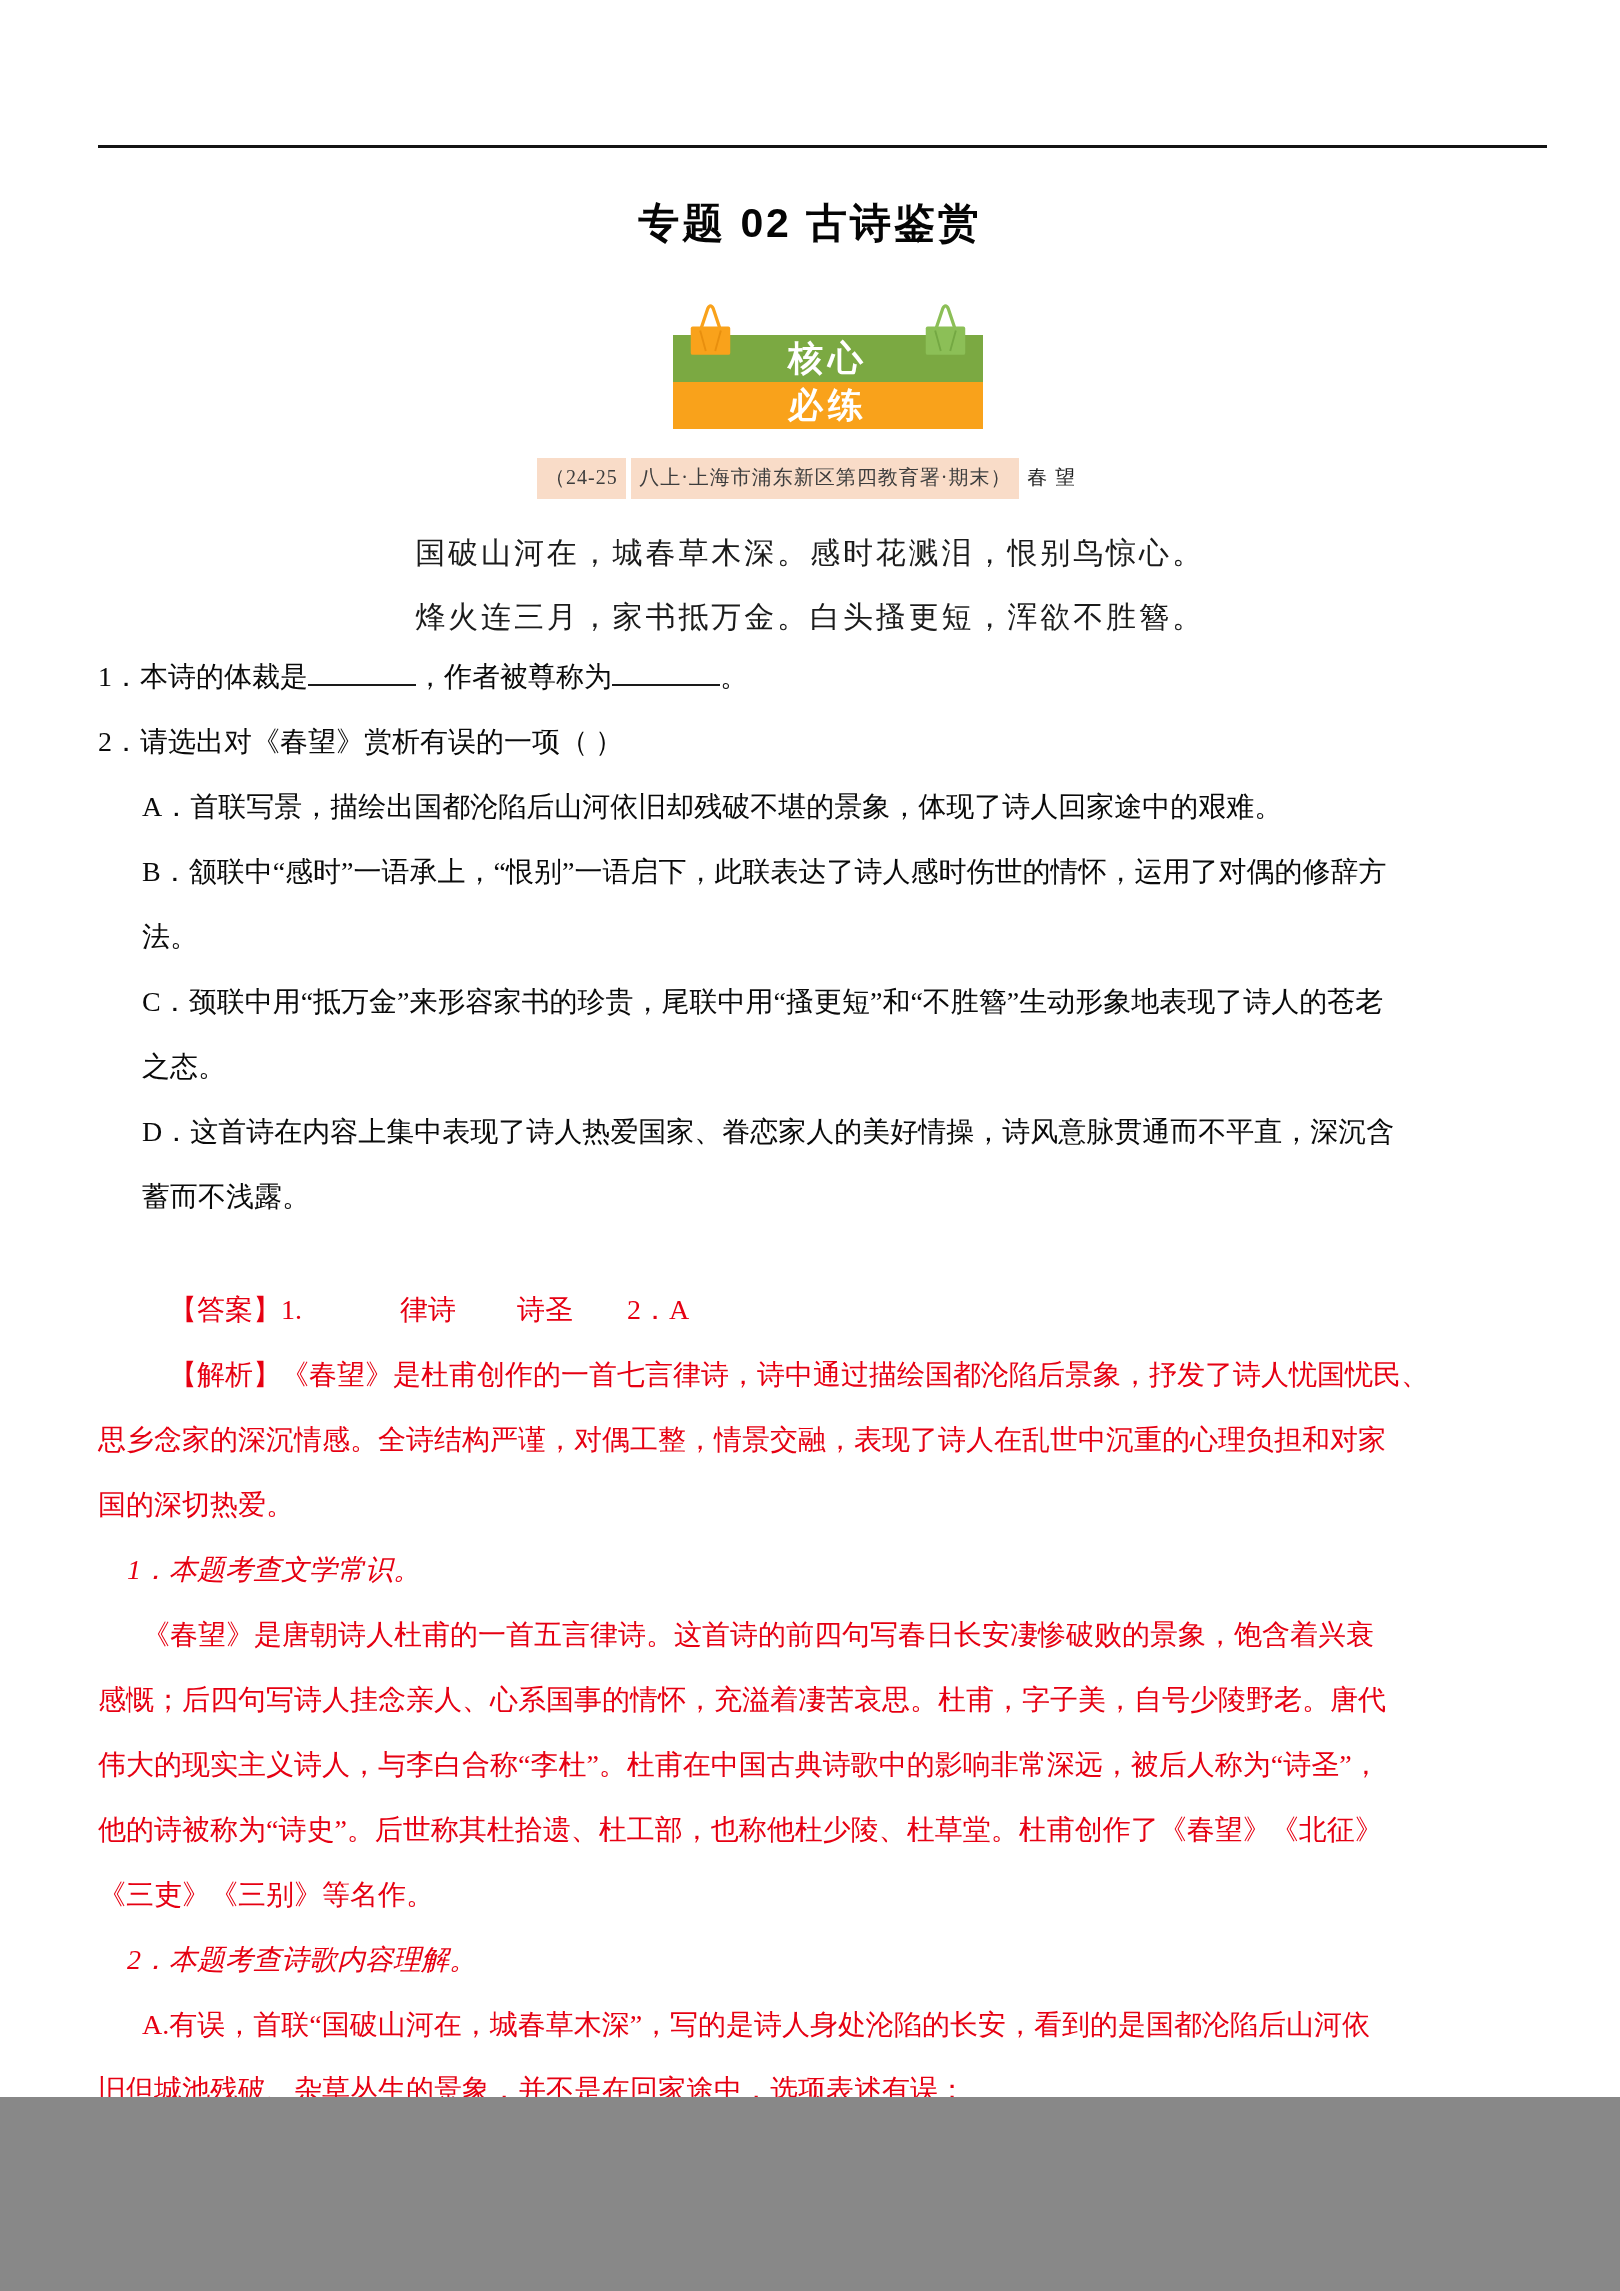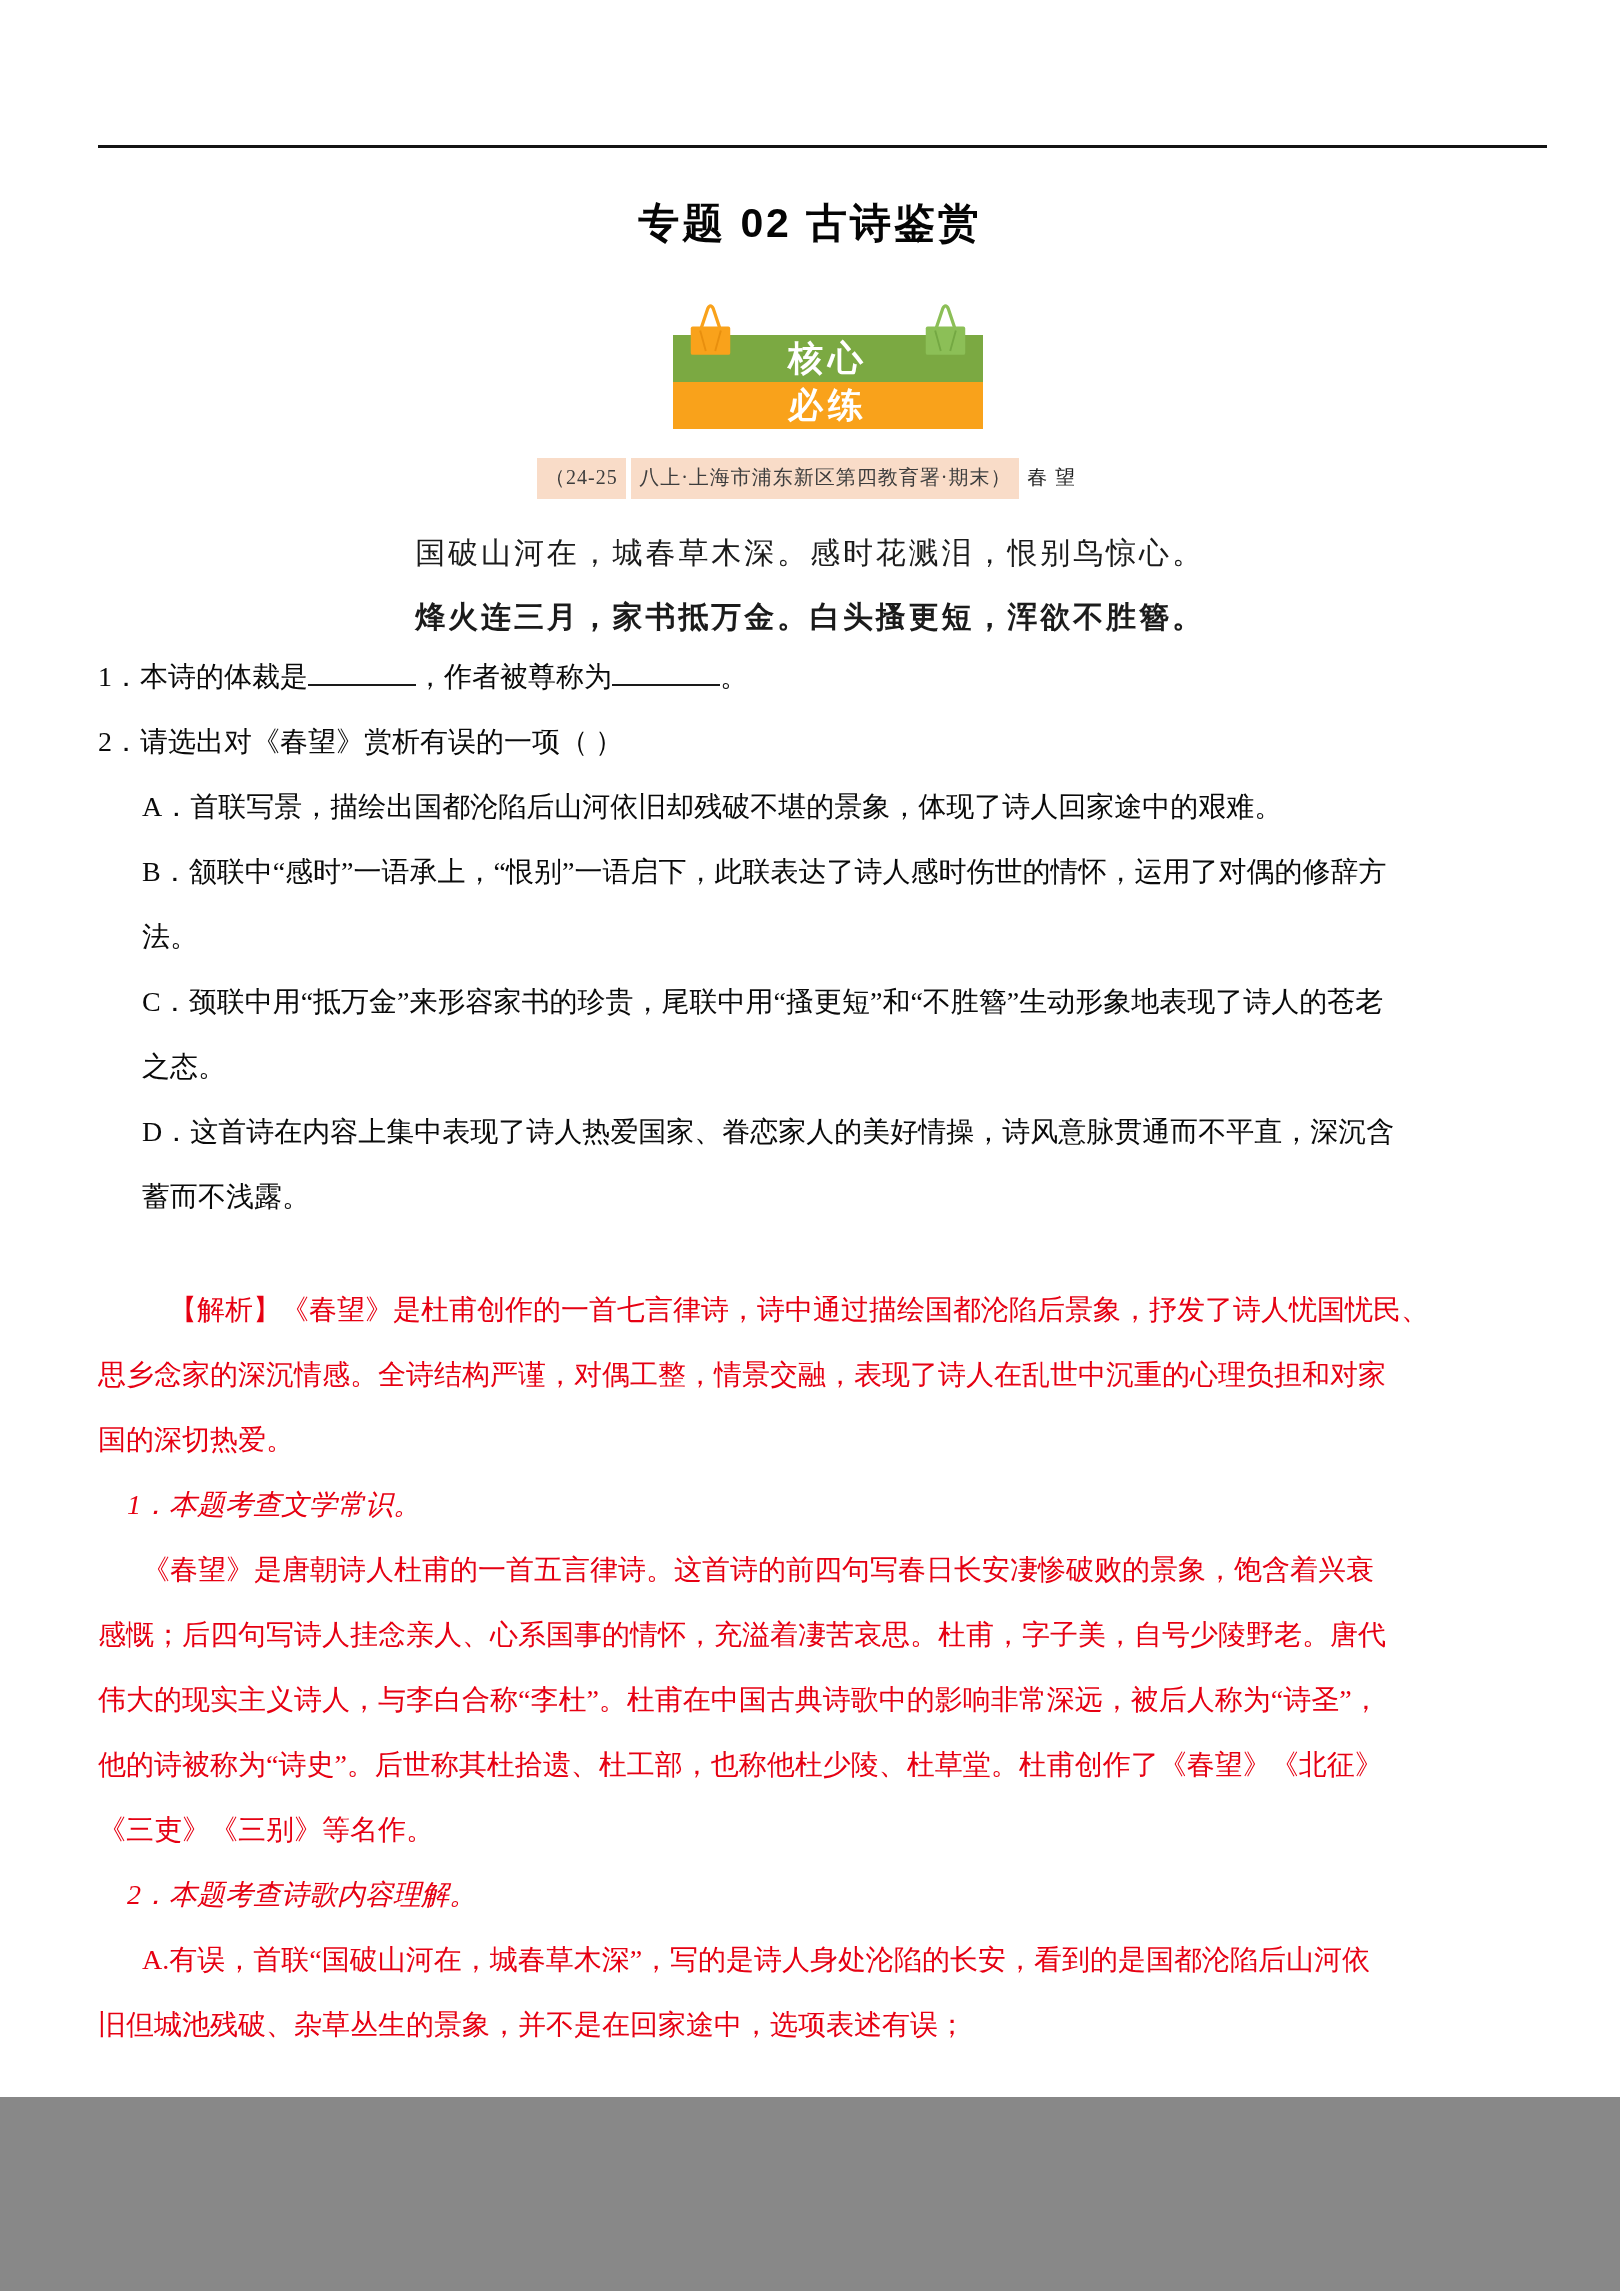--- a/index.html
+++ b/index.html
@@ -33,21 +33,21 @@
     font-size:20px;color:#3d3d3d;letter-spacing:1px;
   }
   .hl{background:#f9dcc8;padding:5.9px 7.8px 7.8px 7.8px;}
   .hl-gap{margin-left:5.9px;}
   .poem-title{color:#1f1f1f;margin-left:7.8px;letter-spacing:7.8px;}
   .poem{
     position:absolute;left:0;width:100%;text-align:center;
     font-size:30px;letter-spacing:2.9px;color:#1b1b1b;
   }
   .poem1{top:533px;}
-  .poem2{top:597px;font-weight:bold;}
+  .poem2{top:597px;}
   
   .body{
     position:absolute;left:98px;top:644px;width:1433px;
     font-size:28px;line-height:65px;color:#0a0a0a;
   }
   .opt{padding-left:44px;}
   .blank{display:inline-block;width:108px;height:0;border-bottom:2px solid #1a1a1a;}
   .gap{height:48px;}
   .red{color:#e60012;}
   .ansline{display:flex;align-items:baseline;}
@@ -104,20 +104,27 @@
     <div class="opt">A．首联写景，描绘出国都沦陷后山河依旧却残破不堪的景象，体现了诗人回家途中的艰难。</div>
     <div class="opt">B．颔联中“感时”一语承上，“恨别”一语启下，此联表达了诗人感时伤世的情怀，运用了对偶的修辞方</div>
     <div class="opt">法。</div>
     <div class="opt">C．颈联中用“抵万金”来形容家书的珍贵，尾联中用“搔更短”和“不胜簪”生动形象地表现了诗人的苍老</div>
     <div class="opt">之态。</div>
     <div class="opt">D．这首诗在内容上集中表现了诗人热爱国家、眷恋家人的美好情操，诗风意脉贯通而不平直，深沉含</div>
     <div class="opt">蓄而不浅露。</div>
 
     <div class="gap"></div>
 
+    <div class="red ansline i72">
+      <span>【答案】</span>
+        <span>1.</span>
+        <span class="ans-g1">律诗</span>
+        <span class="ans-g2">诗圣</span>
+        <span class="ans-g3">2．A</span>
+    </div>
 
     <div class="red i72">【解析】《春望》是杜甫创作的一首七言律诗，诗中通过描绘国都沦陷后景象，抒发了诗人忧国忧民、</div>
     <div class="red">思乡念家的深沉情感。全诗结构严谨，对偶工整，情景交融，表现了诗人在乱世中沉重的心理负担和对家</div>
     <div class="red">国的深切热爱。</div>
     <div class="red i30">1．本题考查文学常识。</div>
     <div class="red i45">《春望》是唐朝诗人杜甫的一首五言律诗。这首诗的前四句写春日长安凄惨破败的景象，饱含着兴衰</div>
     <div class="red">感慨；后四句写诗人挂念亲人、心系国事的情怀，充溢着凄苦哀思。杜甫，字子美，自号少陵野老。唐代</div>
     <div class="red">伟大的现实主义诗人，与李白合称“李杜”。杜甫在中国古典诗歌中的影响非常深远，被后人称为“诗圣”，</div>
     <div class="red">他的诗被称为“诗史”。后世称其杜拾遗、杜工部，也称他杜少陵、杜草堂。杜甫创作了《春望》《北征》</div>
     <div class="red">《三吏》《三别》等名作。</div>

